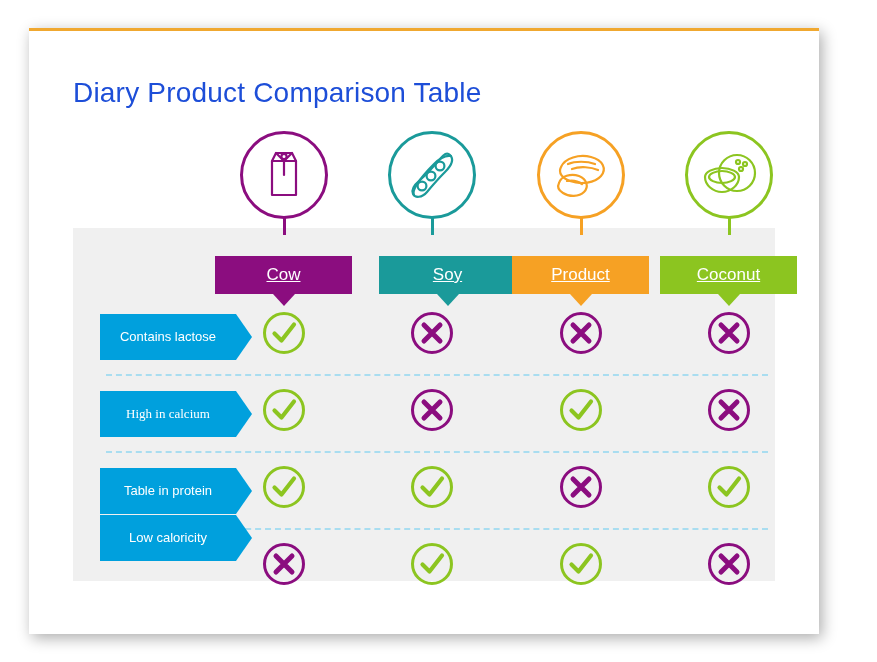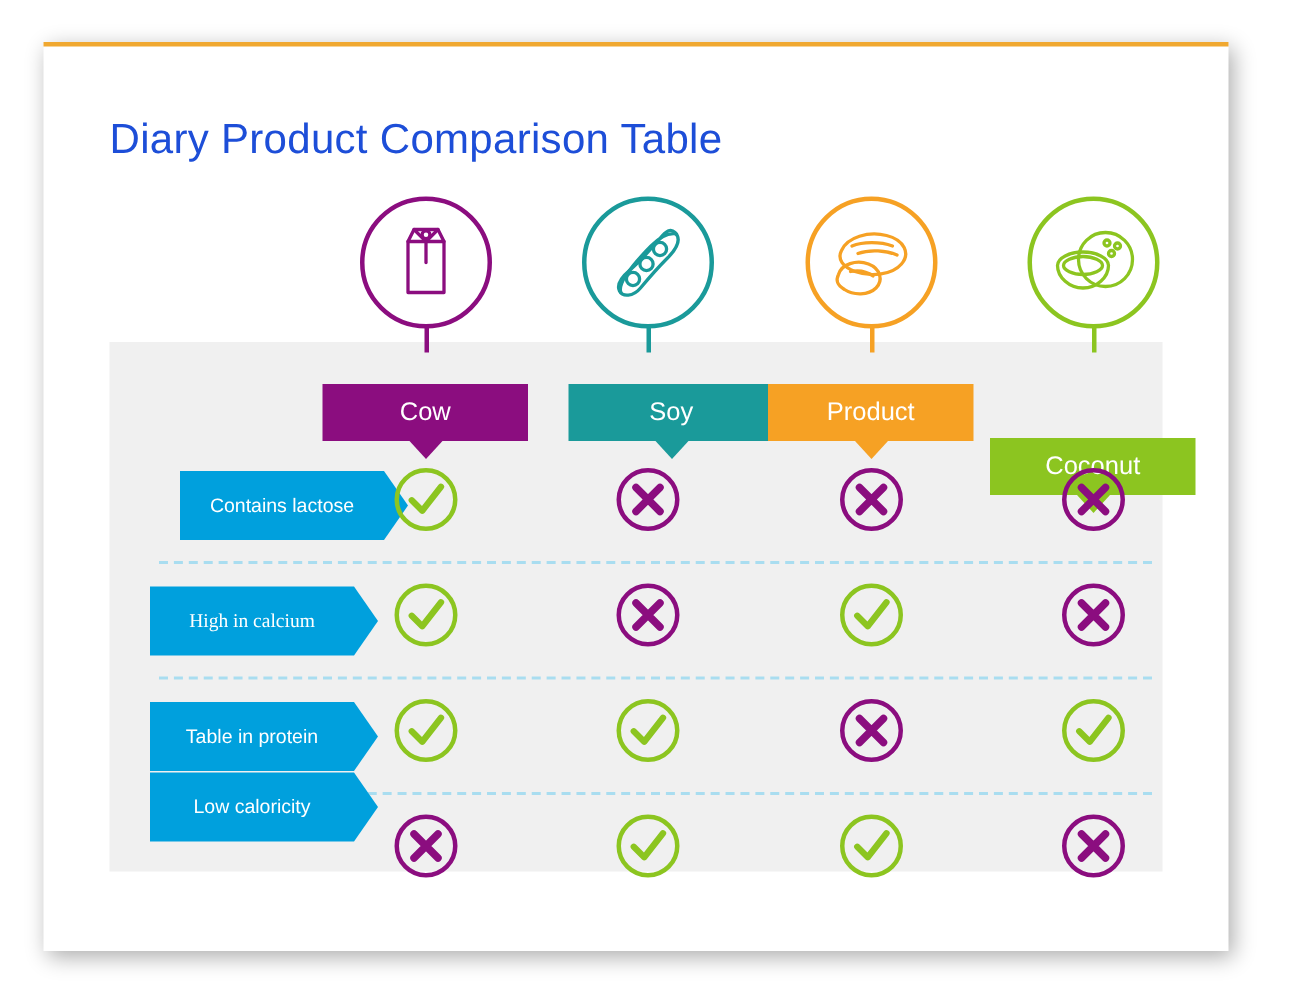--- a/index.html
+++ b/index.html
@@ -119,20 +119,21 @@
   .col-header-label {
     position: absolute;
     left: 0;
     top: 0;
     width: 100%;
     height: 38px;
     line-height: 38px;
     text-align: center;
     color: #ffffff;
     font-size: 17px;
+    text-decoration: underline;
   }
 
   
   .row-tag {
     position: absolute;
     left: 71px;
     width: 150px;
     height: 46px;
   }
   .row-tag-body {
@@ -254,26 +255,26 @@
               <circle cx="52" cy="42" r="18"></circle>
               <circle cx="53" cy="31" r="2"></circle>
               <circle cx="60" cy="33" r="2"></circle>
               <circle cx="56" cy="38" r="2"></circle>
               <path d="M20 46 C20 41 28 37 37 37 C46 37 54 41 54 46 C54 54 46 61 37 61 C28 61 20 54 20 46 Z"></path>
               <path d="M24 46 C24 43 30 40 37 40 C44 40 50 43 50 46 C50 49 44 52 37 52 C30 52 24 49 24 46 Z"></path>
             </g>
           </svg></div>
         <div class="icon-stem"></div>
       </div>
-      <div class="col-header" style="left: 631px; color: rgb(140, 197, 32); margin-top: 36px;">
+      <div class="col-header" style="left: 631px; color: rgb(140, 197, 32);">
         <div class="col-header-body"></div>
         <div class="col-header-notch"></div>
         <div class="col-header-label">Coconut</div>
       </div>
-      <div class="row-tag" style="top: 286px; margin-left: 20px;">
+      <div class="row-tag" style="top: 286px;">
         <div class="row-tag-body" style="background: rgb(0, 160, 221);"></div>
         <div class="row-tag-point" style="border-left-color: rgb(0, 160, 221);"></div>
         <div class="row-tag-label">Contains lactose</div>
       </div>
       <div class="row-divider" style="top: 346px;"></div>
       <div class="verdict" style="left: 232.5px; top: 283px;">
         <svg viewBox="0 0 44 44" width="44" height="44">
           <circle cx="22" cy="22" r="19.5" fill="none" stroke="#8cc520" stroke-width="3"></circle>
           <path d="M12.5 22.5 L19.5 29.5 L32 13.5" fill="none" stroke="#8cc520" stroke-width="4.2" stroke-linecap="round" stroke-linejoin="round"></path>
         </svg>

